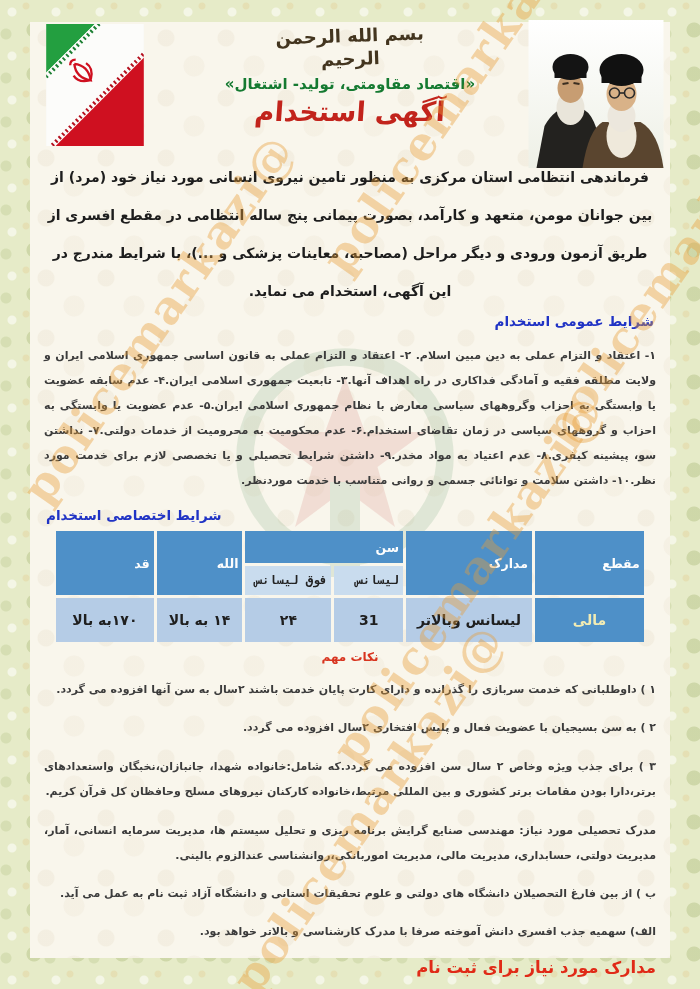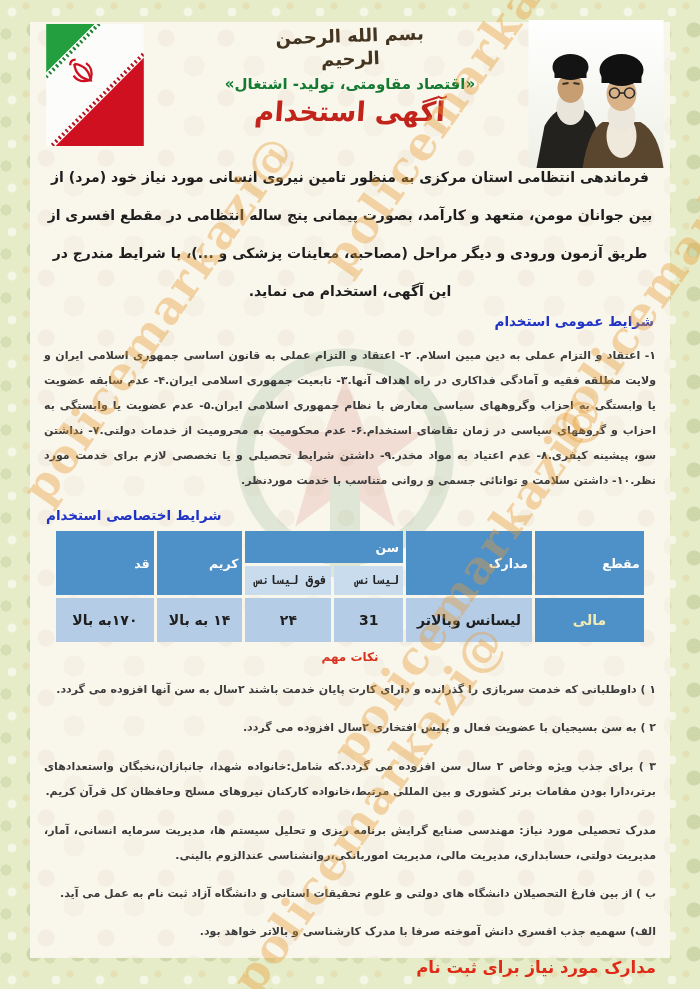--- a/index.html
+++ b/index.html
@@ -168,21 +168,21 @@
         <col style="width:12%">
       <col style="width:15%">
         <col style="width:15%">
         <col style="width:17%">
     </colgroup>
     <tbody>
       <tr>
         <th rowspan="2">مقطع</th>
         <th rowspan="2">مدارک</th>
         <th colspan="2">سن</th>
-        <th rowspan="2">کریم</th>
+        <th rowspan="2">الله</th>
         <th rowspan="2">قد</th>
       </tr>
       <tr>
         <th class="sub">لیسانس</th>
         <th class="sub">فوق لیسانس</th>
       </tr>
       <tr>
         <td class="maghta">مالی</td>
         <td>لیسانس  وبالاتر</td>
         <td>31</td>

